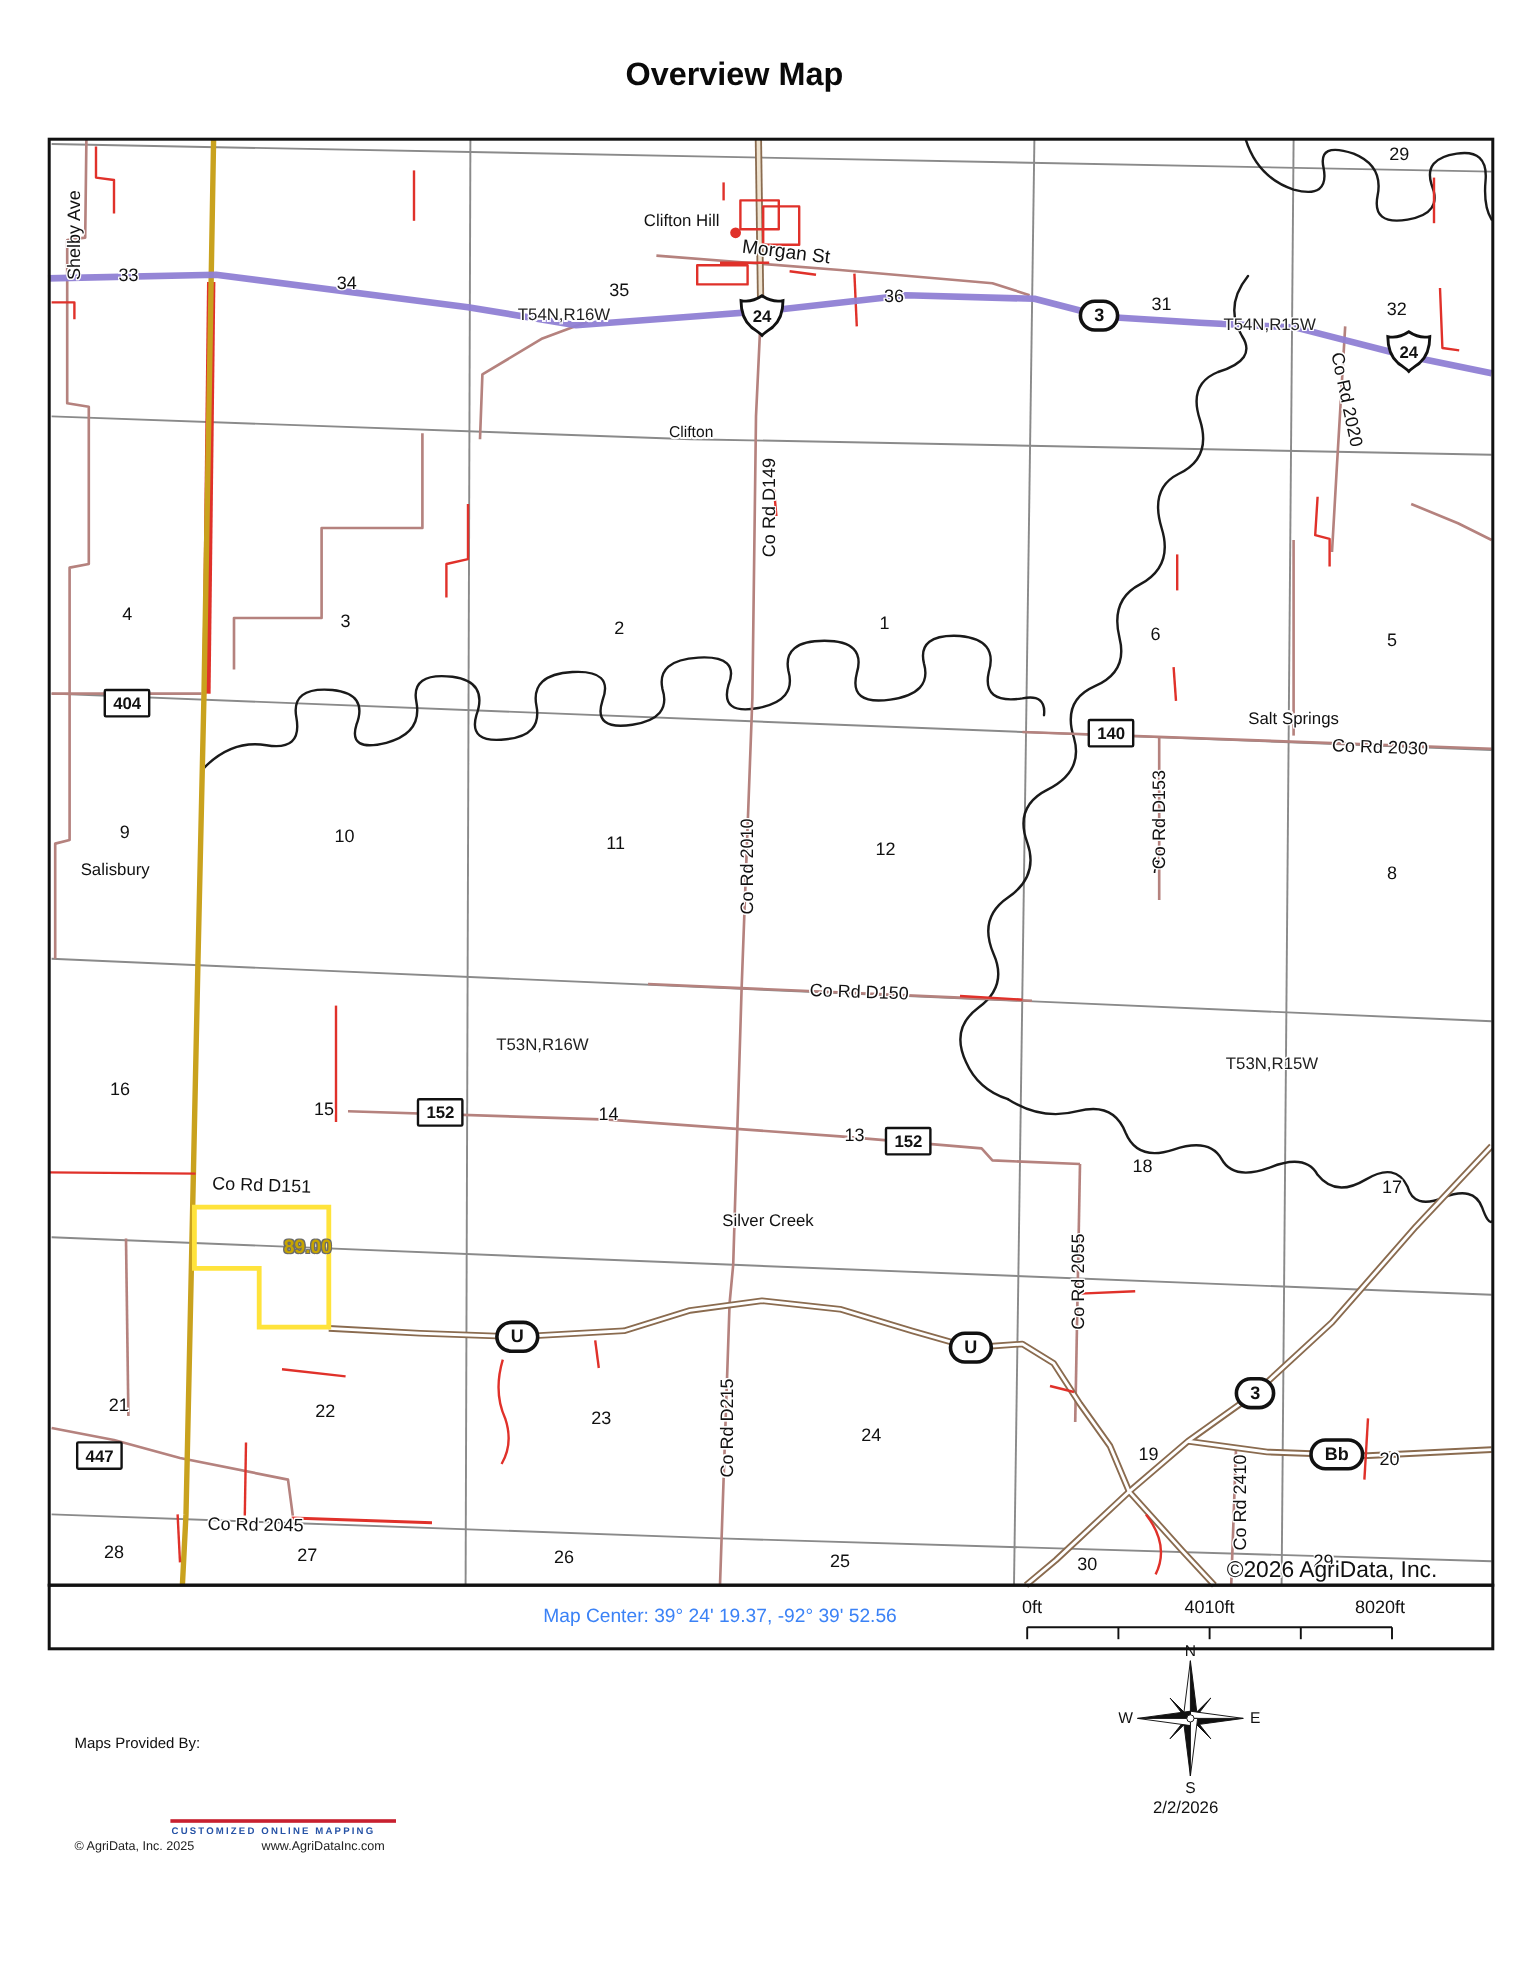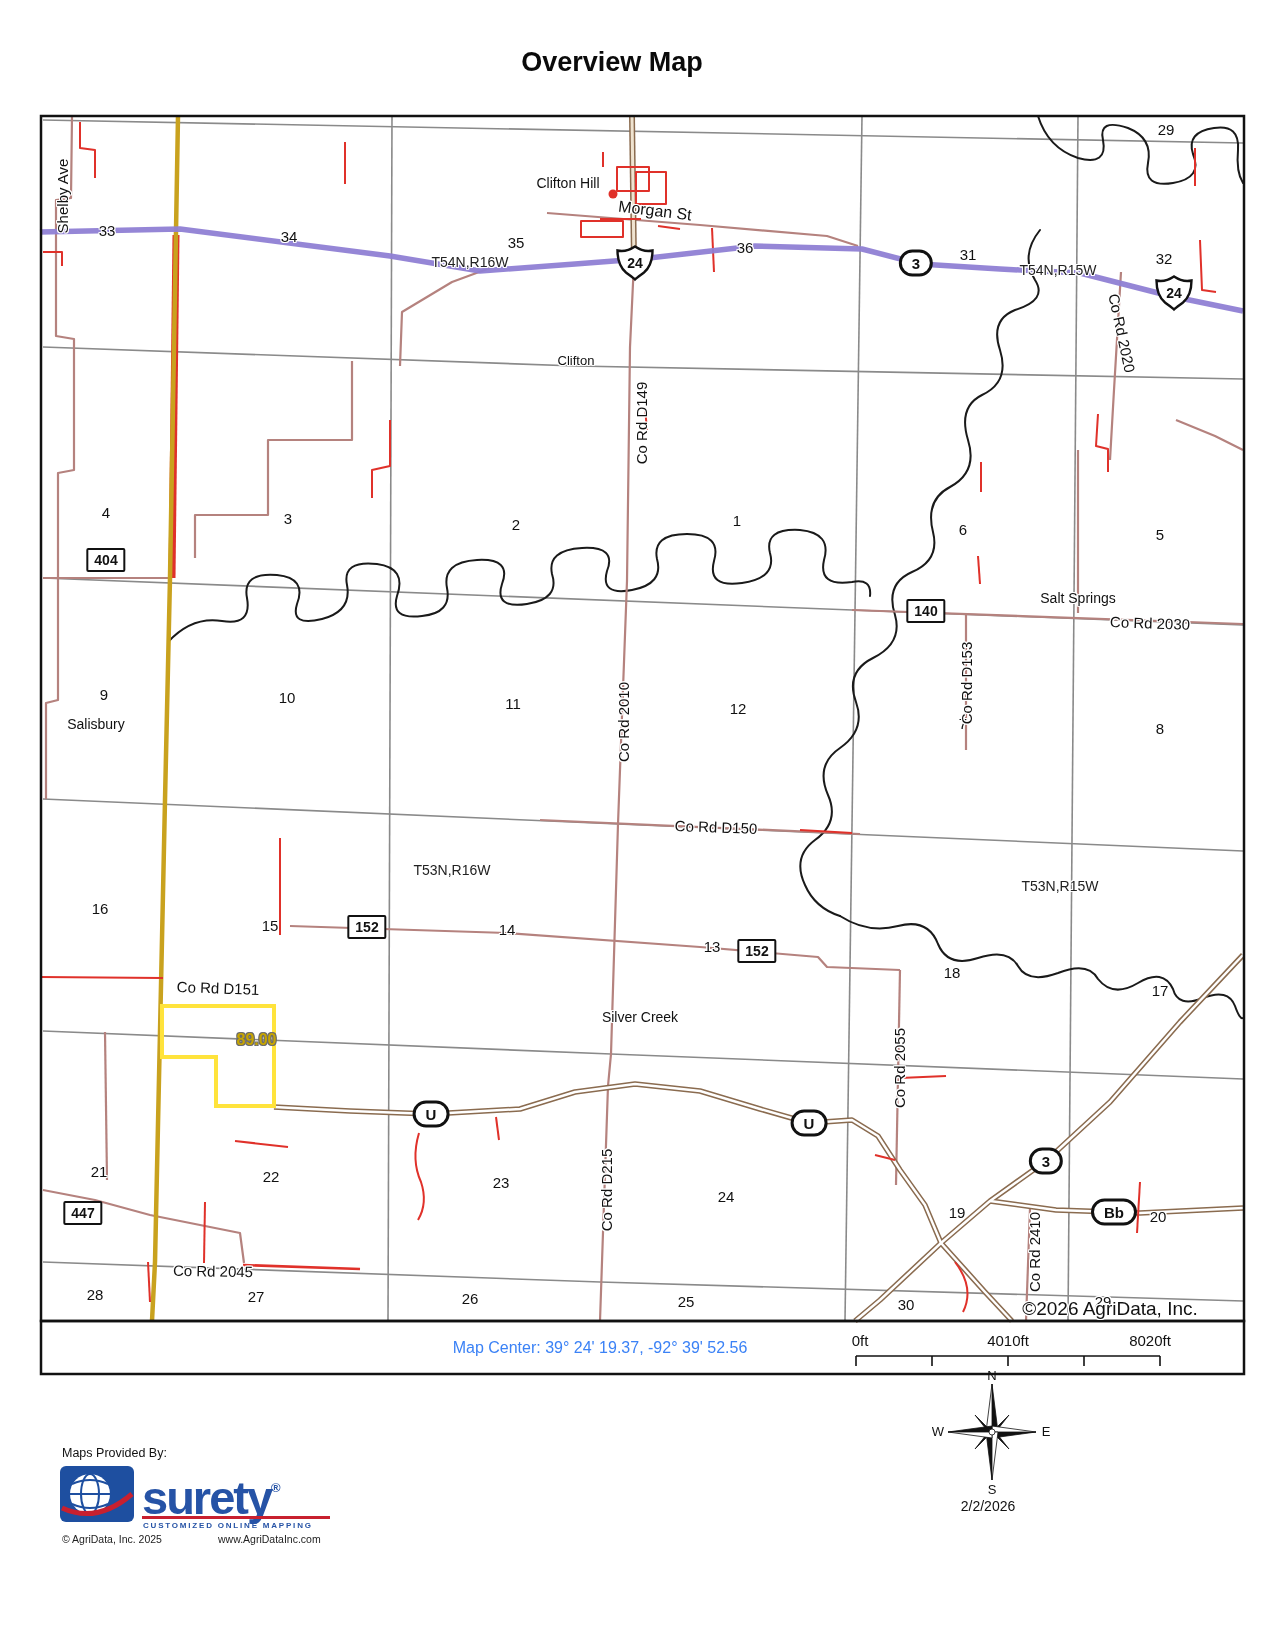--- a/index.html
+++ b/index.html
@@ -189,21 +189,21 @@
   <span class="lbl num" style="left:1160px;top:990px">17</span>
   <span class="lbl num" style="left:99px;top:1171px">21</span>
   <span class="lbl num" style="left:271px;top:1176px">22</span>
   <span class="lbl num" style="left:501px;top:1182px">23</span>
   <span class="lbl num" style="left:726px;top:1196px">24</span>
   <span class="lbl num" style="left:957px;top:1212px">19</span>
   <span class="lbl num" style="left:1158px;top:1216px">20</span>
   <span class="lbl num" style="left:95px;top:1294px">28</span>
   <span class="lbl num" style="left:256px;top:1296px">27</span>
   <span class="lbl num" style="left:470px;top:1298px">26</span>
-  <span class="lbl num" style="left:686px;top:1301px">25</span>
+  <span class="lbl num" style="left:700px;top:1301px">25</span>
   <span class="lbl num" style="left:906px;top:1304px">30</span>
   <span class="lbl num" style="left:1103px;top:1301px">29</span>
 
   <span class="lbl town" style="left:470px;top:262px">T54N,R16W</span>
   <span class="lbl town" style="left:1058px;top:270px">T54N,R15W</span>
   <span class="lbl town" style="left:452px;top:870px">T53N,R16W</span>
   <span class="lbl town" style="left:1060px;top:886px">T53N,R15W</span>
 
   <span class="lbl place" style="left:568px;top:183px">Clifton Hill</span>
   <span class="lbl small" style="left:576px;top:360px">Clifton</span>
@@ -236,21 +236,21 @@
     <path d="M20,2.5 C14,6.5 7,7.5 2.5,6.5 C2.5,15 4.5,23 11,28.5 C15,31.5 18,33.5 20,35.5 C22,33.5 25,31.5 29,28.5 C35.5,23 37.5,15 37.5,6.5 C33,7.5 26,6.5 20,2.5 Z" fill="#fff" stroke="#111" stroke-width="2.4"></path>
     <text x="20" y="24" text-anchor="middle" font-family="Liberation Sans, sans-serif" font-size="14" font-weight="bold" fill="#111">24</text>
   </svg>
 
   <span class="ovalshield" style="left:916px;top:263px">3</span>
   <span class="ovalshield" style="left:431px;top:1114px">U</span>
   <span class="ovalshield" style="left:809px;top:1123px">U</span>
   <span class="ovalshield" style="left:1046px;top:1161px">3</span>
   <span class="ovalshield" style="left:1114px;top:1212px">Bb</span>
 
-  <span class="boxshield" style="left:106px;top:560px">404</span>
+  <span class="boxshield" style="left:106px;top:586px">404</span>
   <span class="boxshield" style="left:926px;top:611px">140</span>
   <span class="boxshield" style="left:367px;top:927px">152</span>
   <span class="boxshield" style="left:757px;top:951px">152</span>
   <span class="boxshield" style="left:83px;top:1213px">447</span>
 
   <span class="footer-text" style="left:600px;top:1348px">Map Center: 39° 24' 19.37,  -92° 39' 52.56</span>
   <span class="scale-lbl" style="left:860px;top:1340px">0ft</span>
   <span class="scale-lbl" style="left:1008px;top:1340px">4010ft</span>
   <span class="scale-lbl" style="left:1150px;top:1340px">8020ft</span>
 
@@ -271,30 +271,18 @@
       <circle cx="60" cy="64" r="3" fill="#fff"></circle>
     </g>
     <text x="60" y="12" text-anchor="middle" font-family="Liberation Sans, sans-serif" font-size="13" fill="#111">N</text>
     <text x="114" y="68" text-anchor="middle" font-family="Liberation Sans, sans-serif" font-size="13" fill="#111">E</text>
     <text x="60" y="126" text-anchor="middle" font-family="Liberation Sans, sans-serif" font-size="13" fill="#111">S</text>
     <text x="6" y="68" text-anchor="middle" font-family="Liberation Sans, sans-serif" font-size="13" fill="#111">W</text>
   </svg>
   <span class="date" style="left:988px;top:1506px">2/2/2026</span>
 
   <span class="provided" style="left:62px;top:1446px">Maps Provided By:</span>
-  <div class="surety-row">
-    <svg width="74" height="56">
-      <rect x="0" y="0" width="74" height="56" rx="6" fill="#1E4FA0"></rect>
-      <circle cx="30" cy="28" r="20" fill="#fff"></circle>
-      <ellipse cx="30" cy="28" rx="9" ry="20" fill="none" stroke="#1E4FA0" stroke-width="2"></ellipse>
-      <path d="M10,28 L50,28" stroke="#1E4FA0" stroke-width="2"></path>
-      <path d="M12,18 Q30,10 48,18" stroke="#1E4FA0" stroke-width="2" fill="none"></path>
-      <path d="M12,38 Q30,46 48,38" stroke="#1E4FA0" stroke-width="2" fill="none"></path>
-      <path d="M2,42 Q37,58 72,28" stroke="#C8202F" stroke-width="5" fill="none"></path>
-    </svg>
-    <div class="surety-text"><span>surety</span><span class="surety-reg">®</span></div>
-  </div>
   <div class="surety-rule"></div>
   <span class="surety-tag">CUSTOMIZED ONLINE MAPPING</span>
   <span class="agri" style="left:62px;top:1533px">© AgriData, Inc. 2025</span>
   <span class="agri" style="left:218px;top:1533px">www.AgriDataInc.com</span>
 
 </div>
 
 </body></html>

